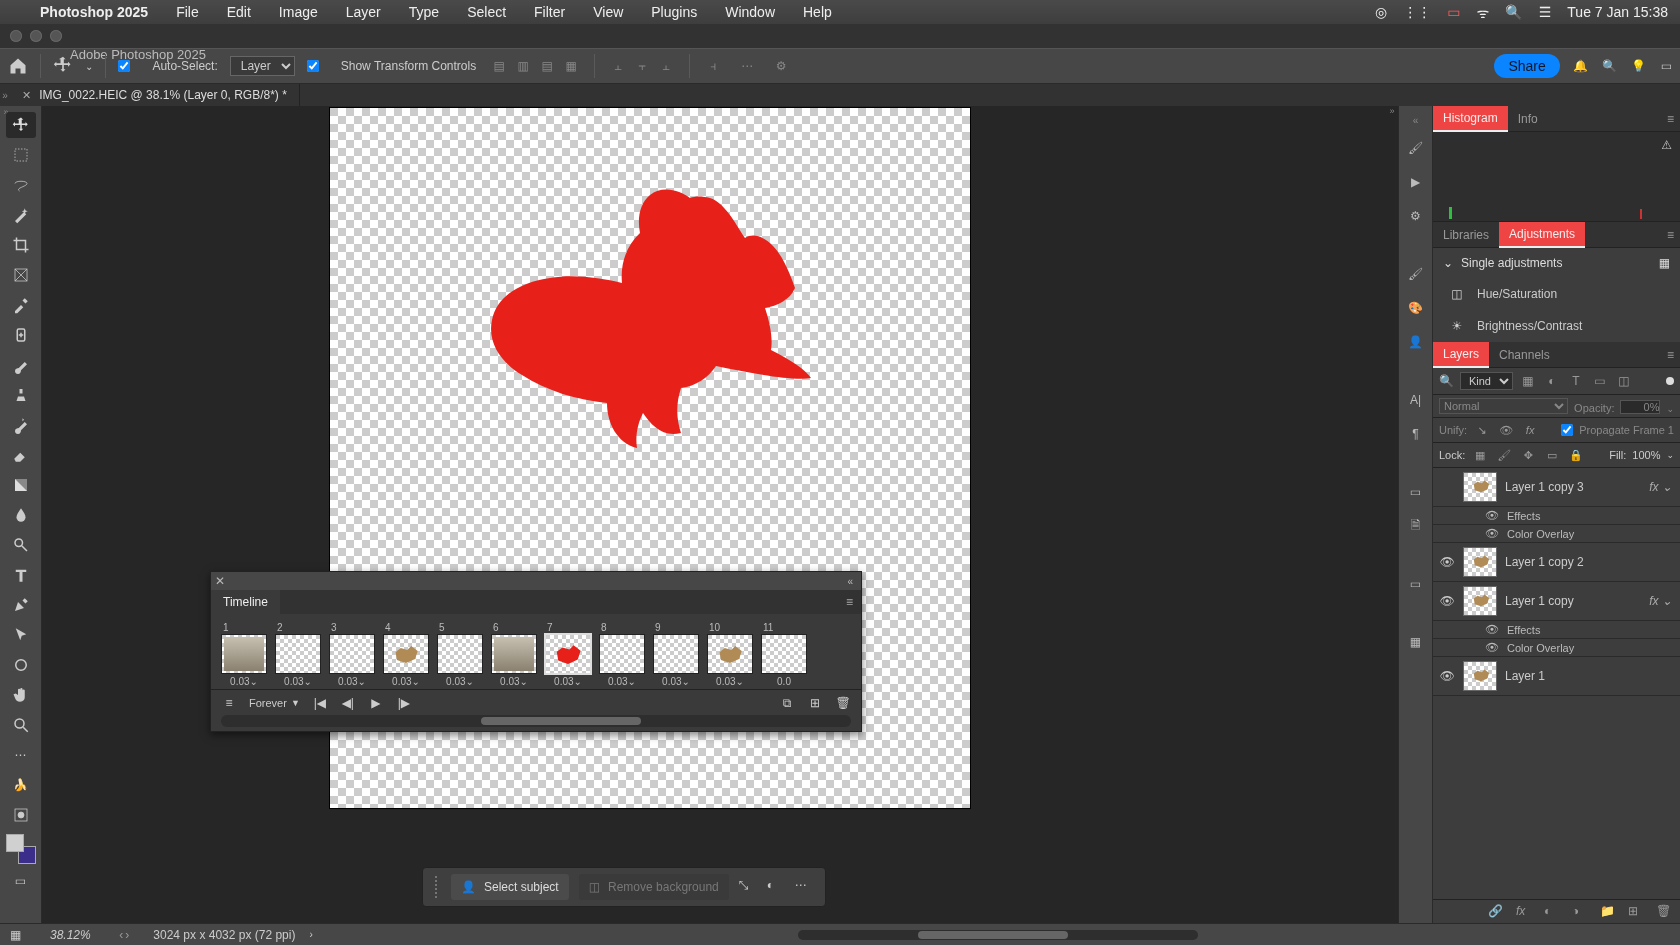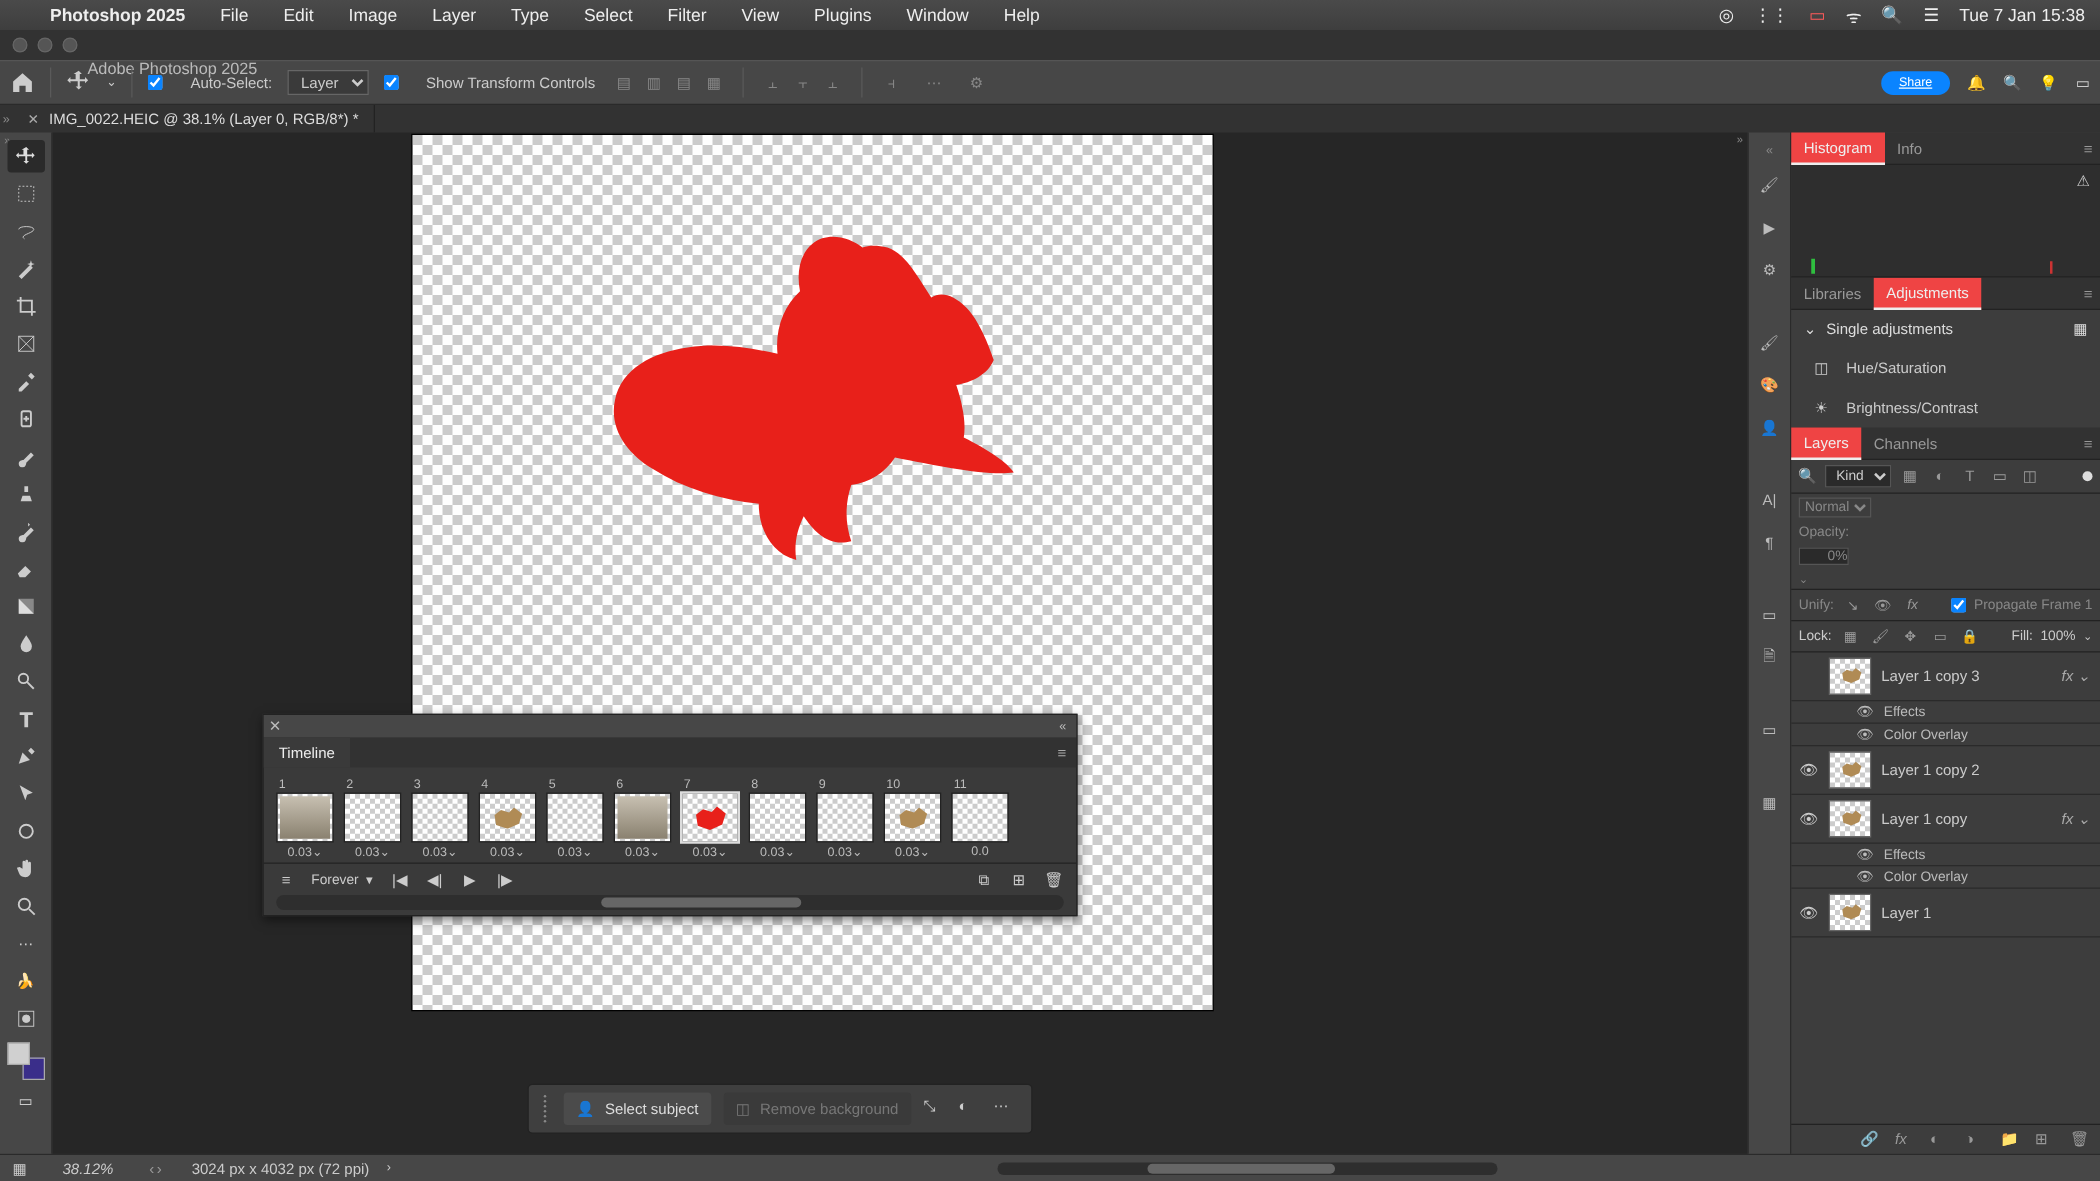--- a/index.html
+++ b/index.html
@@ -19,21 +19,21 @@
 .titlebar .title { flex:1; text-align:left; color:#bbb;margin-top:36px; }
 
 
 .optbar { height: 36px; background: #474747; display:flex; align-items:center; padding: 0 8px; gap:12px; border-top:1px solid #555; border-bottom:1px solid #2a2a2a; font-size:12px; }
 .optbar .home { width:20px; height:20px; }
 .optbar .divider { width:1px; height:24px; background:#5a5a5a; }
 .optbar select { background:#3a3a3a; color:#ccc; border:1px solid #666; padding:1px 6px; font-size:12px; }
 .optbar .chk { display:flex; align-items:center; gap:22px; }
 .optbar .align-group { display:flex; gap:2px; }
 .optbar .align-ico { width:22px; height:22px; display:flex; align-items:center; justify-content:center; color:#888; }
-.optbar .share-btn { background:#0a84ff; color:#ffffff; padding:4px 14px; border-radius:14px; font-size:10px;text-decoration:underline; }
+.optbar .share-btn { background:#0a84ff; color:#0f172a; padding:4px 14px; border-radius:14px; font-size:14px; }
 .optbar .right-icons { display:flex; align-items:center; gap:14px; margin-left:auto; }
 
 
 .tabbar { height: 22px; background:#323232; display:flex; align-items:center; }
 .tab { display:flex; align-items:center; gap:8px; padding:0 12px; height:22px; background:#323232; color:#ddd; font-size:12px; border-right:1px solid #222;}
 .tab .close { color:#aaa; font-size:11px; }
 .tabbar-handle{width:10px;display:flex;justify-content:center;color:#888;font-size:10px;}
 
 
 .workarea { position:relative; display:flex; height: calc(945px - 24px - 24px - 36px - 22px - 22px); }
@@ -72,21 +72,21 @@
 .adj-header { display:flex; align-items:center; gap:8px; padding:8px 10px; font-size:12px; color:#ddd;}
 .adj-grid-ico{margin-left:auto;}
 .adj-item { display:flex; align-items:center; gap:10px; padding:6px 14px; color:#ccc;}
 .adj-item .adj-ico{width:20px;height:20px;display:flex;align-items:center;justify-content:center;}
 
 .layers-body { flex:1; min-height:0; display:flex; flex-direction:column;}
 .layers-toolbar { display:flex; align-items:center; gap:6px; padding:4px 6px; border-bottom:1px solid #222;}
 .layers-toolbar select{background:#2a2a2a;color:#ccc;border:1px solid #555;font-size:11px;padding:1px 4px;}
 .lt-ico{width:18px;height:18px;color:#999;display:flex;align-items:center;justify-content:center;}
 .filter-dot{width:8px;height:8px;border-radius:50%;background:#ddd;margin-left:auto;}
-.blend-row{display:flex;align-items:flex-start;gap:6px;padding:3px 6px;border-bottom:1px solid #222;color:#888;font-size:11px;flex-direction:column;}
+.blend-row{display:flex;align-items:flex-end;gap:6px;padding:3px 6px;border-bottom:1px solid #222;color:#888;font-size:11px;}
 .blend-row select{background:transparent;color:#888;border:1px solid #555;flex:1;font-size:11px;}
 .blend-row .pct{width:40px;background:#2a2a2a;border:1px solid #555;color:#888;text-align:right;}
 .unify-row{display:flex;align-items:center;gap:6px;padding:3px 6px;border-bottom:1px solid #222;color:#888;font-size:11px;}
 .lock-row{display:flex;align-items:center;gap:6px;padding:3px 6px;border-bottom:1px solid #222;font-size:11px;}
 .layers-list{flex:1;overflow:auto;}
 .layer-row{display:flex;align-items:center;gap:8px;padding:4px 6px;border-bottom:1px solid #2a2a2a;min-height:36px;font-size:12px;}
 .layer-row .vis{width:16px;height:16px;display:flex;align-items:center;justify-content:center;}
 .layer-thumb{width:34px;height:30px;background:repeating-conic-gradient(#fff 0 25%, #ccc 0 50%) 0 0/8px 8px;border:1px solid #666;position:relative;}
 .layer-thumb::after{content:"";position:absolute;left:8px;top:6px;width:18px;height:14px;background:#b08b55;clip-path:polygon(10% 40%,30% 20%,55% 30%,70% 10%,95% 35%,85% 75%,50% 95%,15% 80%);}
 .layer-fx{margin-left:auto;color:#aaa;font-style:italic;padding-right:2px;}

